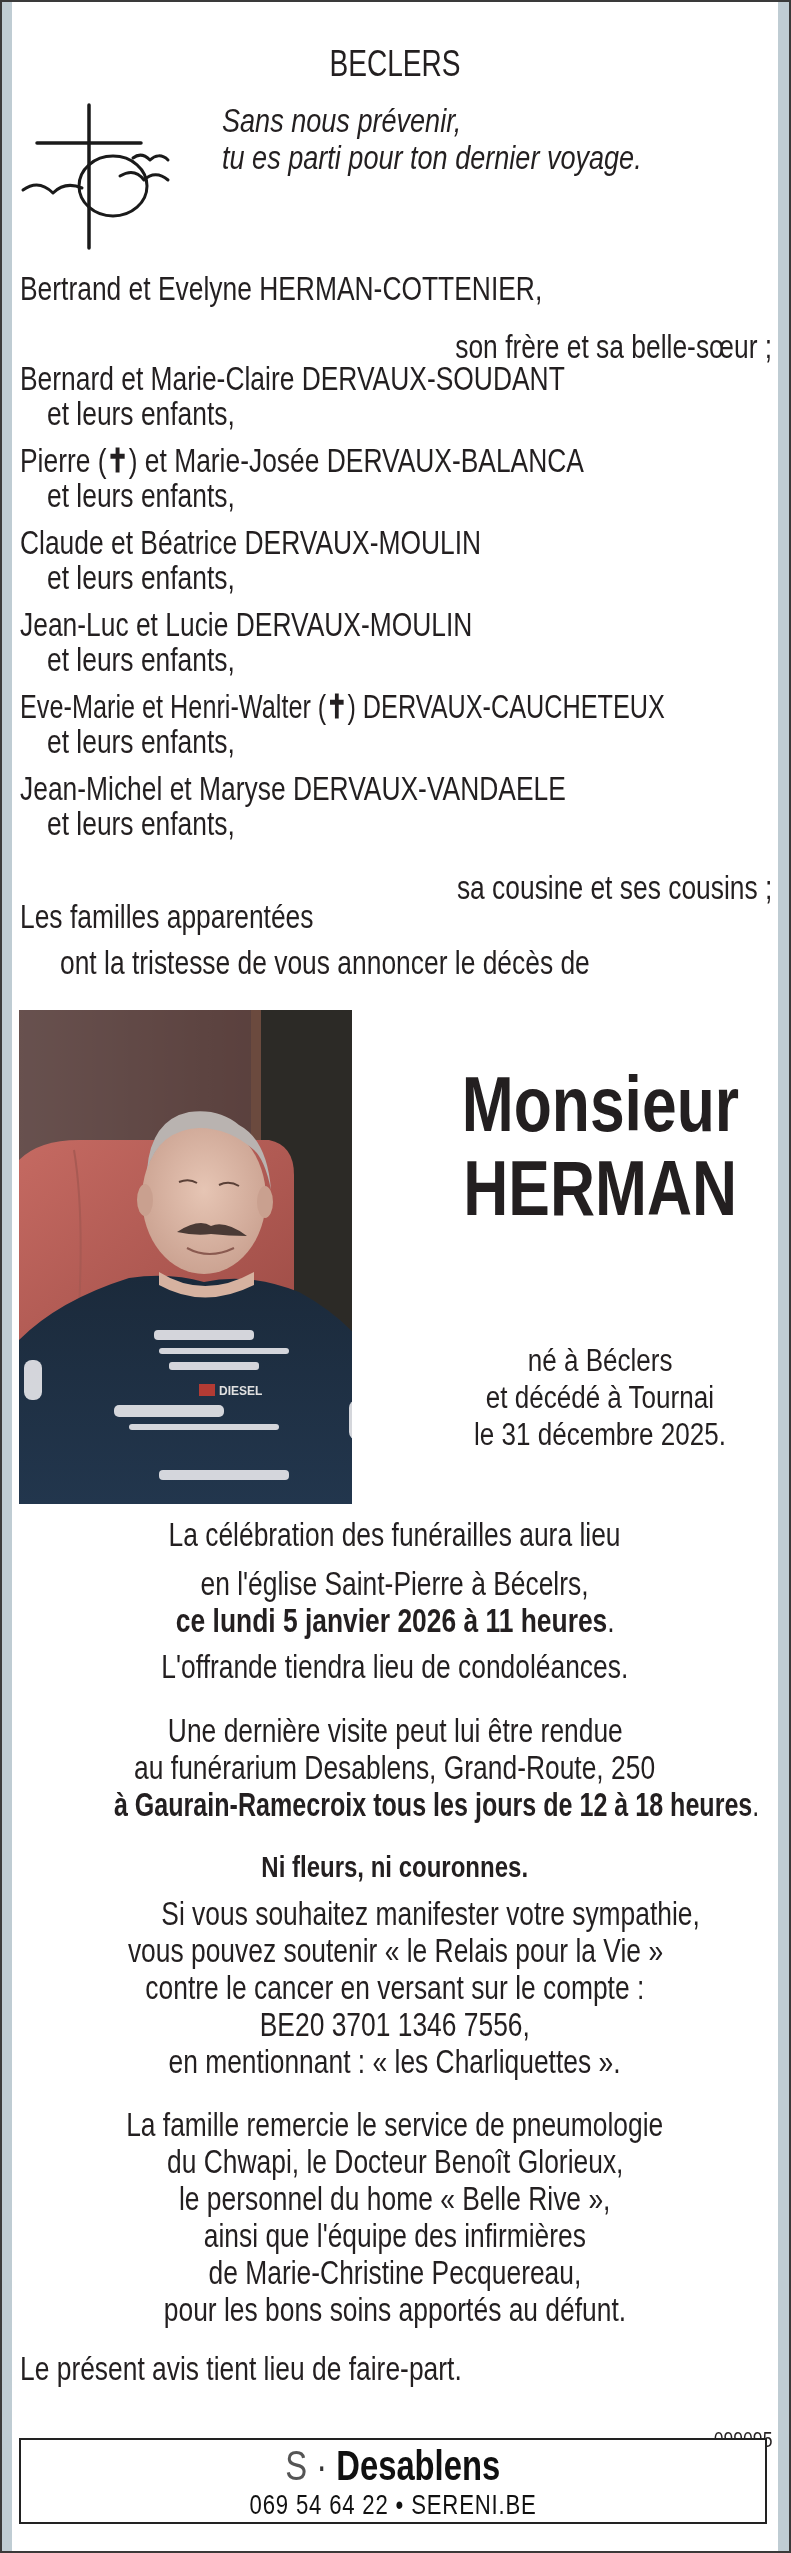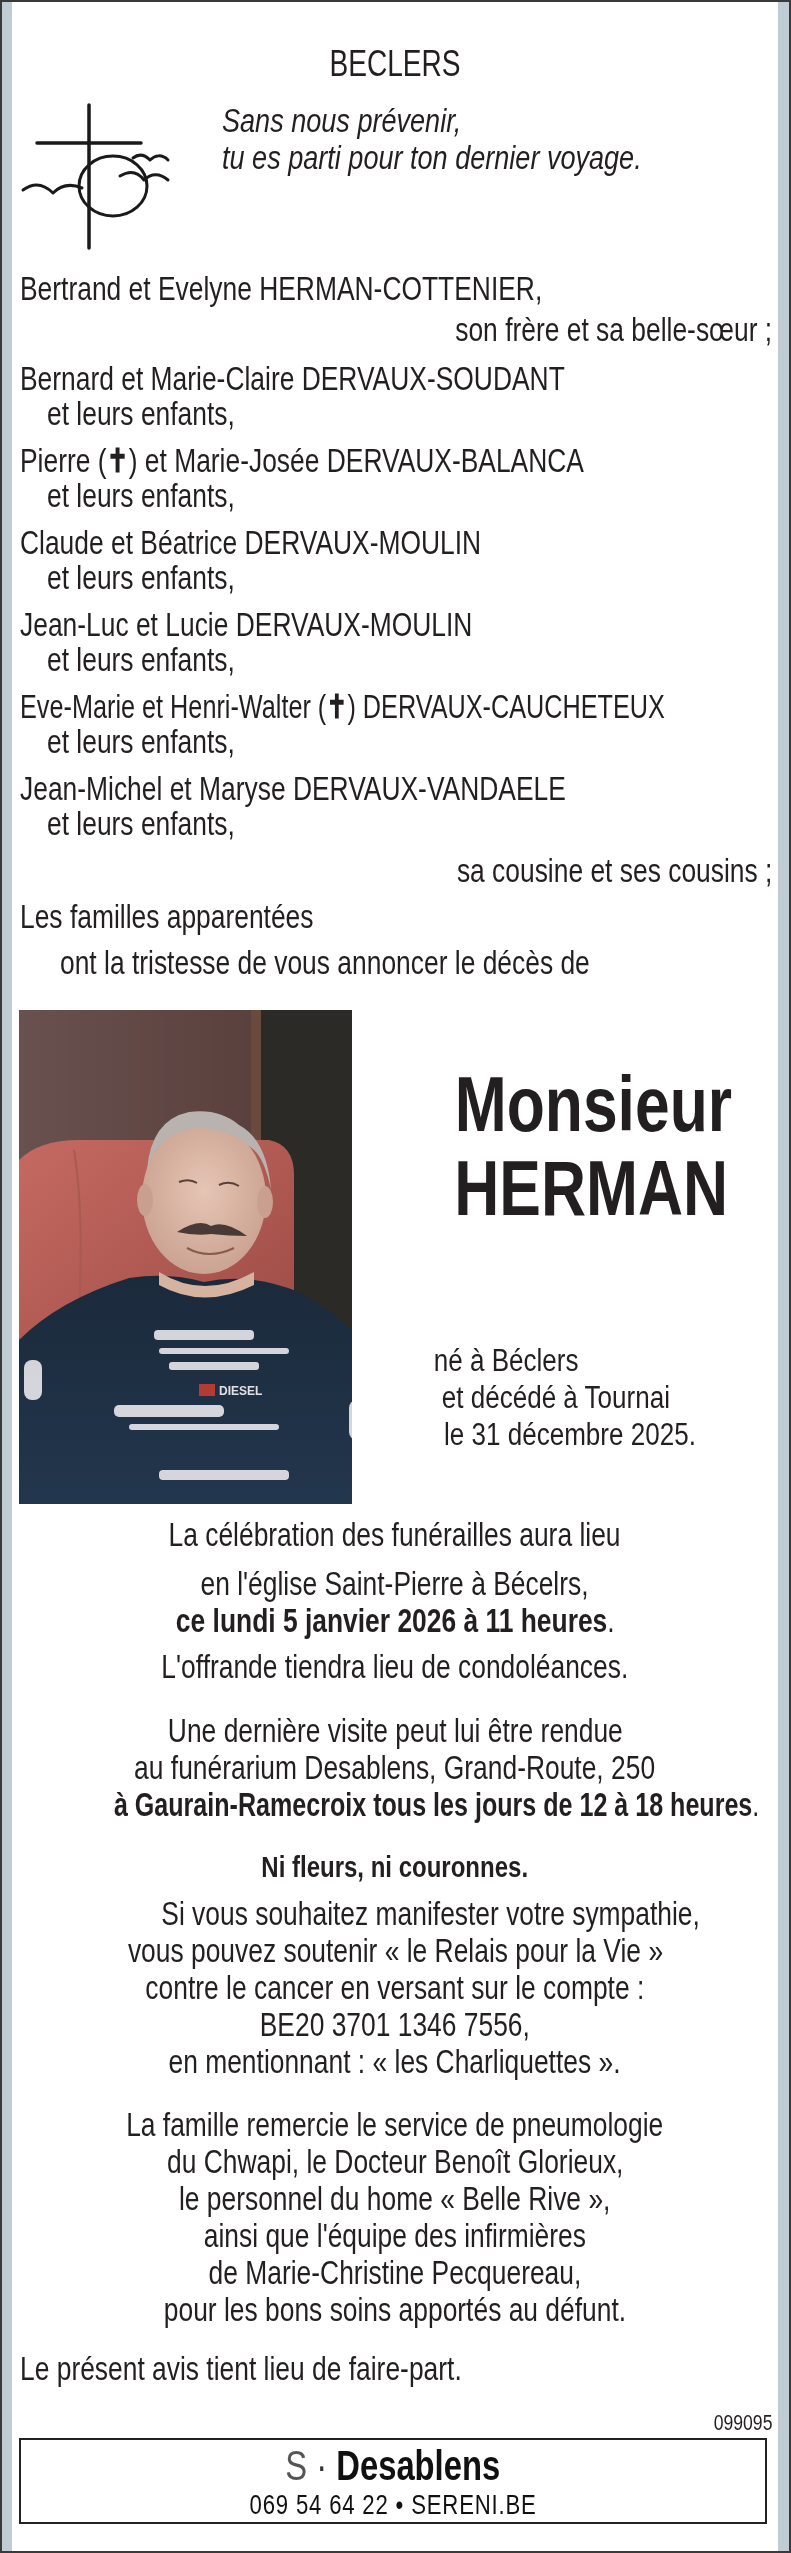--- a/index.html
+++ b/index.html
@@ -15,28 +15,28 @@
   .t {
     position: absolute; white-space: nowrap; color: #231f20;
     font-family: "Liberation Sans", sans-serif; line-height: 1;
   }
   
   .c { display: inline-block; transform-origin: left bottom; }
   .cc { display: inline-block; transform-origin: center bottom; }
   .cr { display: inline-block; transform-origin: right bottom; }
   .row-l { position: absolute; left: 20px; white-space: nowrap; }
   .row-c { position: absolute; left: 12px; width: 766px; text-align: center; white-space: nowrap; }
-  .row-r { position: absolute; right: 19px; white-space: nowrap; text-align: right; }
+  .row-r { position: absolute; right: 19px; white-space: nowrap; text-align: right; margin-top: 17px; }
   .fs-body { font-size: 33px; }
   .sx { transform: scaleX(0.80); }
   .b { font-weight: bold; }
   .it { font-style: italic; }
 
   .photo { position: absolute; left: 19px; top: 1010px; width: 333px; height: 494px; overflow: hidden; }
-  .name-block { position: absolute; left: 420px; width: 360px; text-align: left; }
+  .name-block { position: absolute; left: 420px; width: 360px; text-align: center; }
   .footer-box {
     position: absolute; left: 19px; top: 2438px; width: 748px; height: 86px;
     box-sizing: border-box; border: 2px solid #222; background: #fff;
   }
   .dagger { font-weight: bold; }
 </style>
 </head>
 <body>
 
 <div class="frame"></div>

